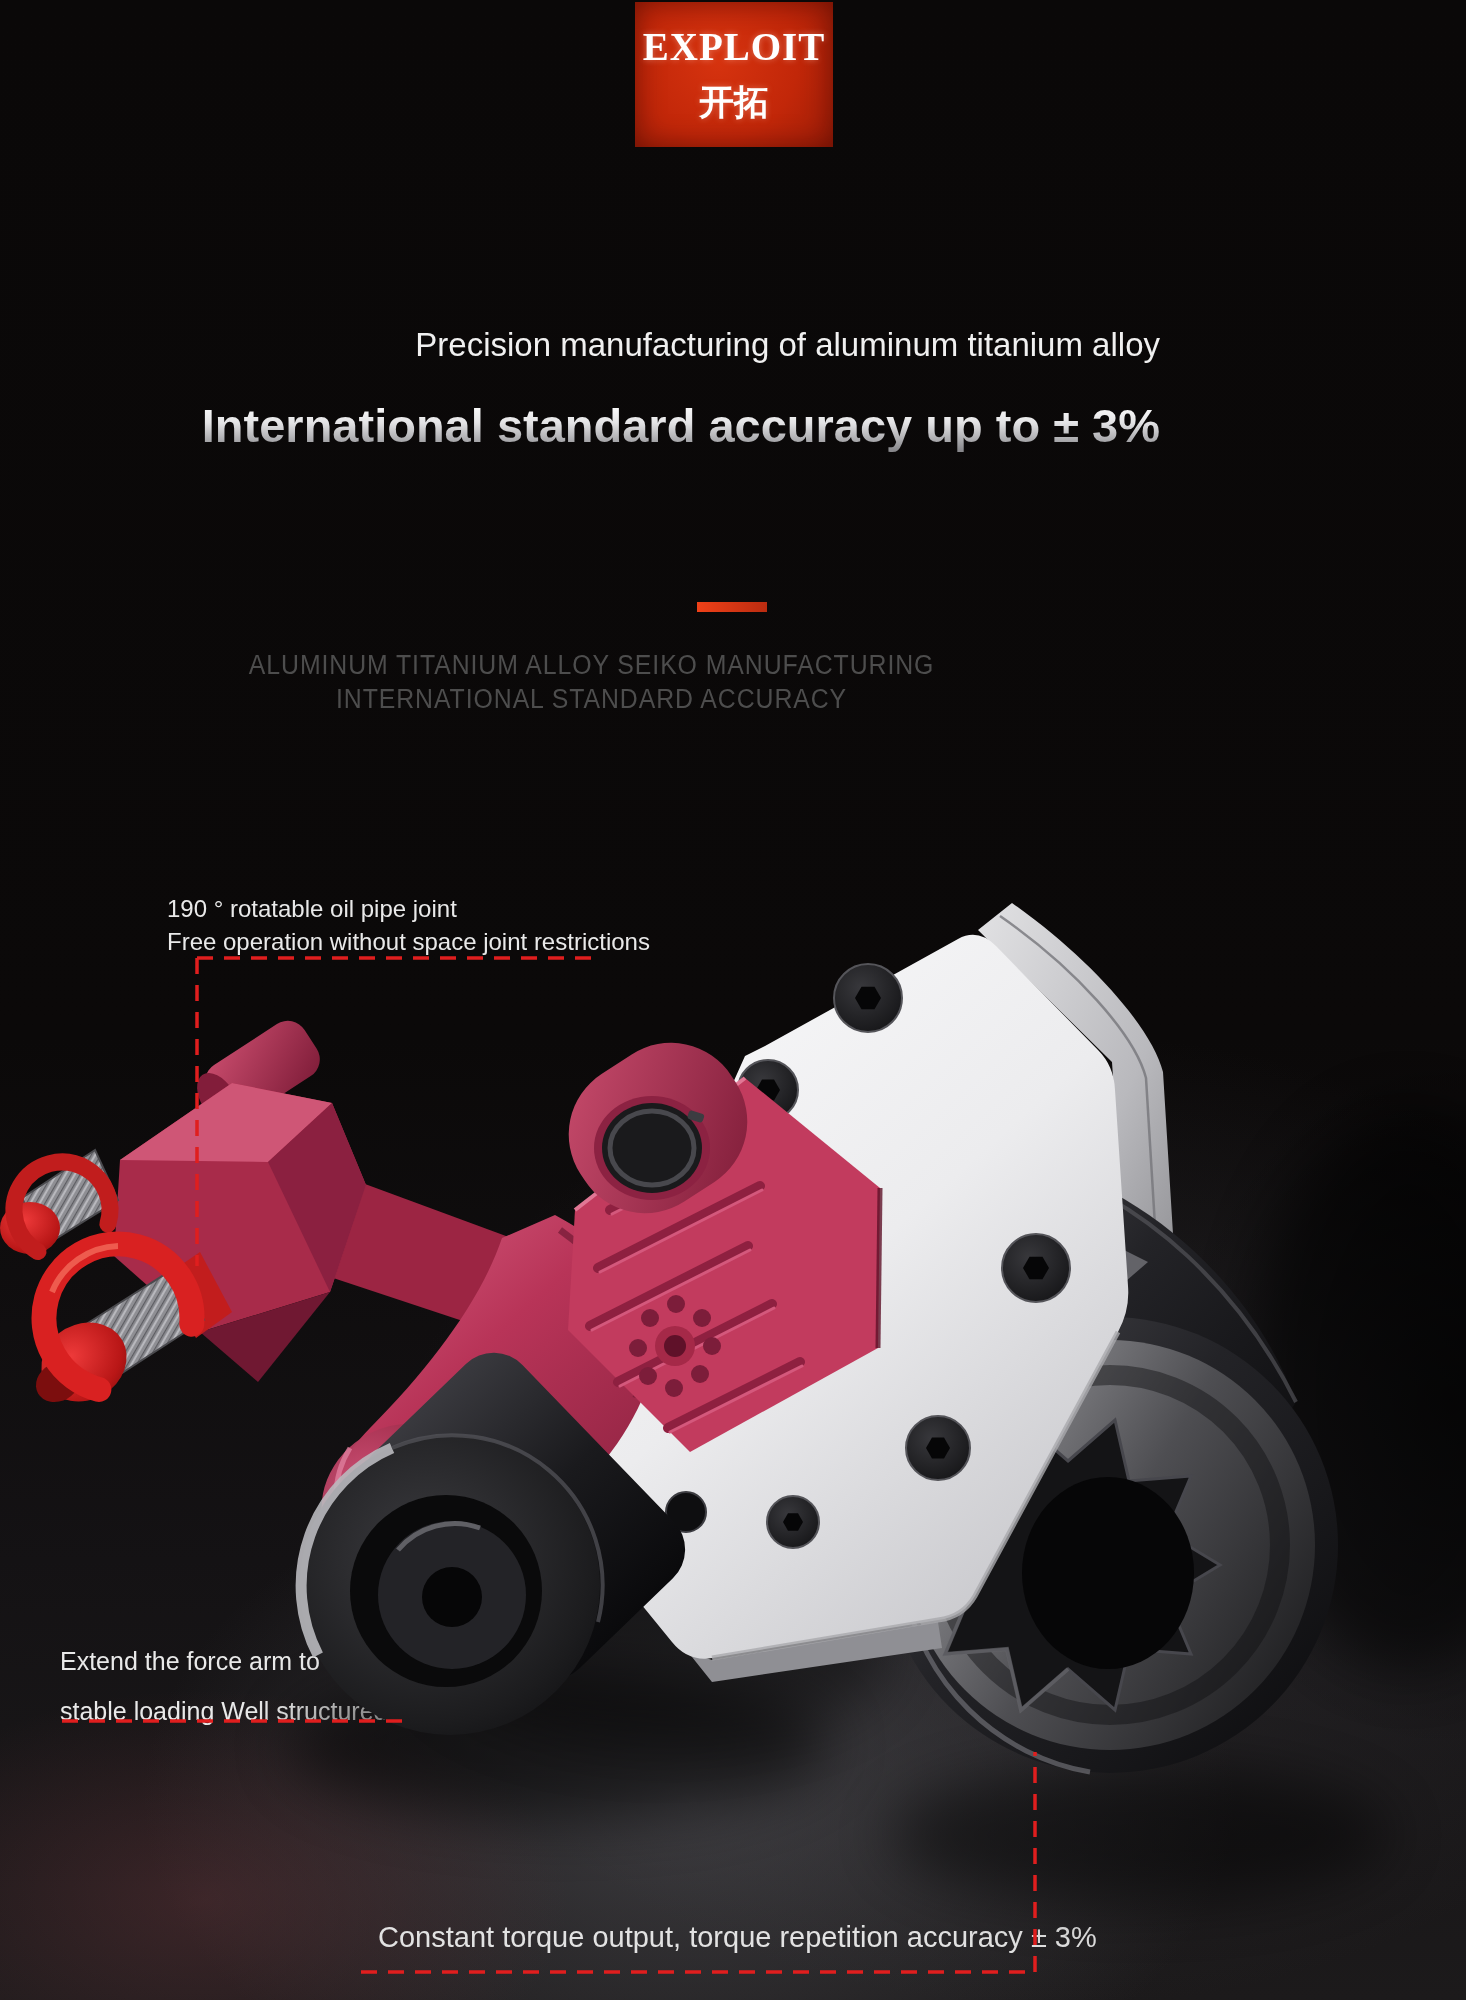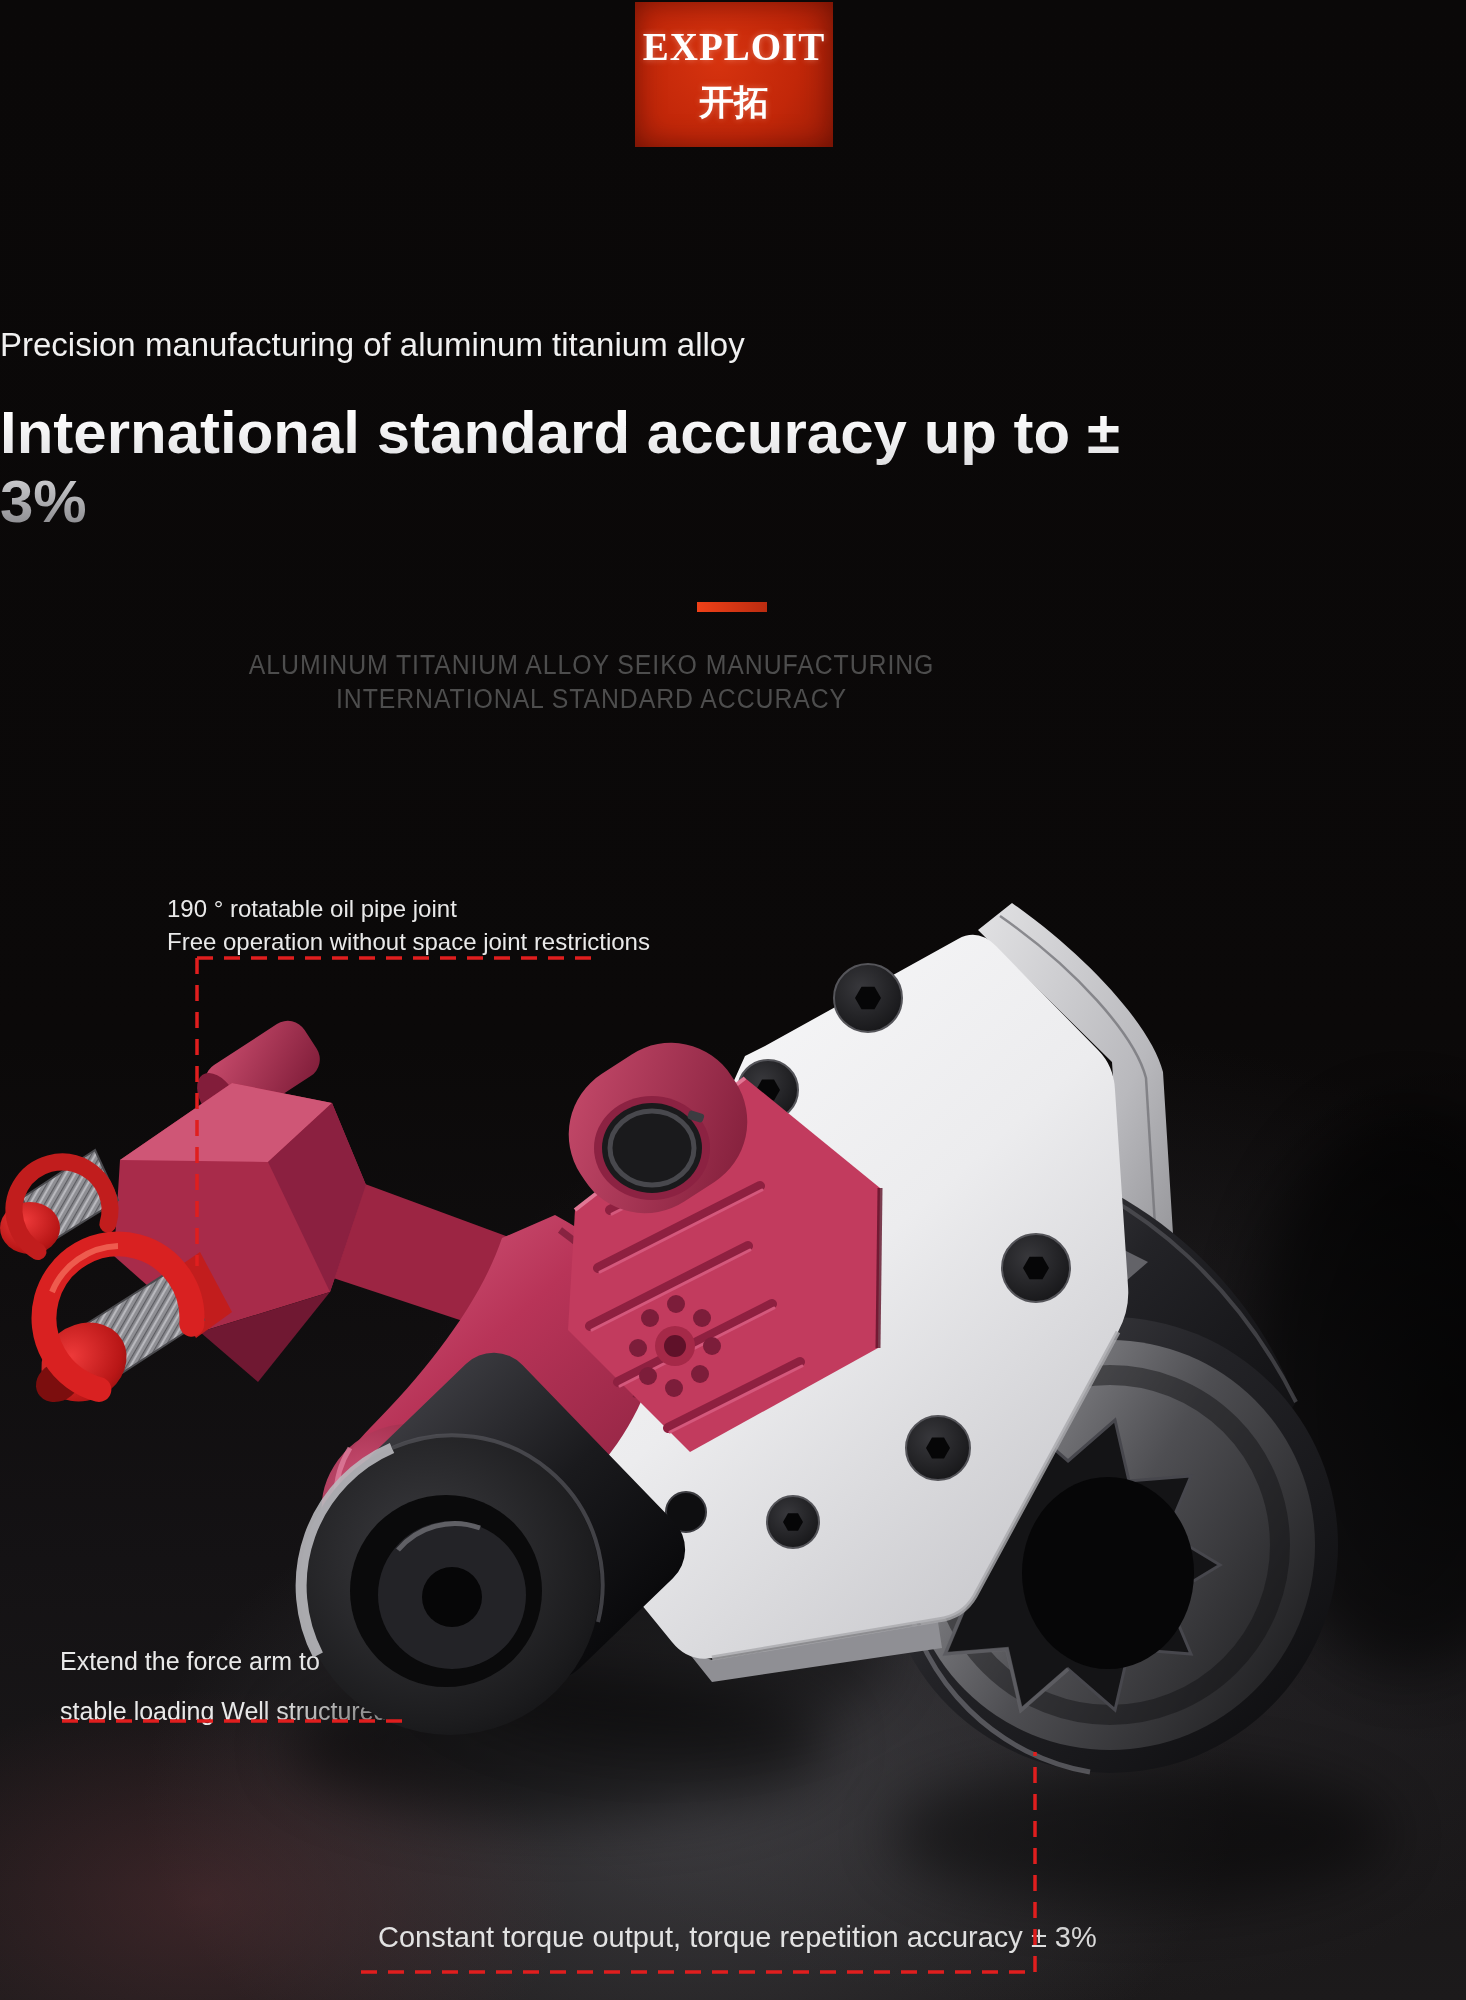--- a/index.html
+++ b/index.html
@@ -21,24 +21,24 @@
   #logo{
     left:635px;top:2px;width:198px;height:145px;
     display:flex;flex-direction:column;align-items:center;justify-content:center;
     background:radial-gradient(circle at 42% 40%, #d6330f 0%, #c22709 55%, #9e1d07 100%);
     box-shadow:inset 0 0 28px rgba(60,5,0,0.55);
     text-align:center;
   }
   #logo .en{font-family:"Liberation Serif", serif;font-weight:bold;font-size:39px;color:#ffffff;letter-spacing:1px;text-shadow:0 0 6px rgba(255,200,180,0.45);}
   #logo .cn{font-size:35px;font-weight:bold;color:#ffffff;margin-top:10px;text-shadow:0 0 6px rgba(255,200,180,0.4);}
   
-  #intro{left:0;top:326px;width:1160px;text-align:left;font-size:33px;color:#f0f0f0;}
+  #intro{left:0;top:326px;width:1160px;text-align:right;font-size:33px;color:#f0f0f0;}
   #headline{
-    left:0;top:398px;width:1160px;text-align:left;
-    font-size:60px;font-weight:bold;letter-spacing:0px;color:#d9d9db;
+    left:0;top:398px;width:1160px;text-align:right;
+    font-size:47px;font-weight:bold;letter-spacing:0px;color:#d9d9db;
     background:linear-gradient(#ffffff 10%, #e3e3e5 45%, #88888c 95%);
     -webkit-background-clip:text;background-clip:text;-webkit-text-fill-color:transparent;
   }
   #divider{left:697px;top:602px;width:70px;height:10px;background:linear-gradient(90deg,#f04118,#bb2c10);}
   #tagline{left:0;top:648px;width:1183px;text-align:center;color:#4d4d4d;font-size:27px;line-height:34px;letter-spacing:1px;}
   #tagline .squeeze{display:inline-block;transform:scaleX(0.92);transform-origin:center;}
   
   .callout{color:#e9e9e9;}
   #callout-joint{left:167px;top:892px;font-size:24px;line-height:33px;}
   #callout-arm{left:60px;top:1636px;font-size:25px;line-height:50px;}

